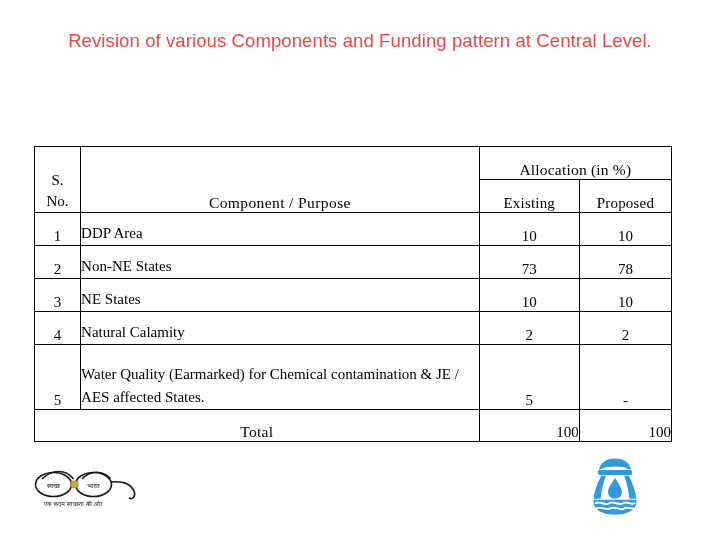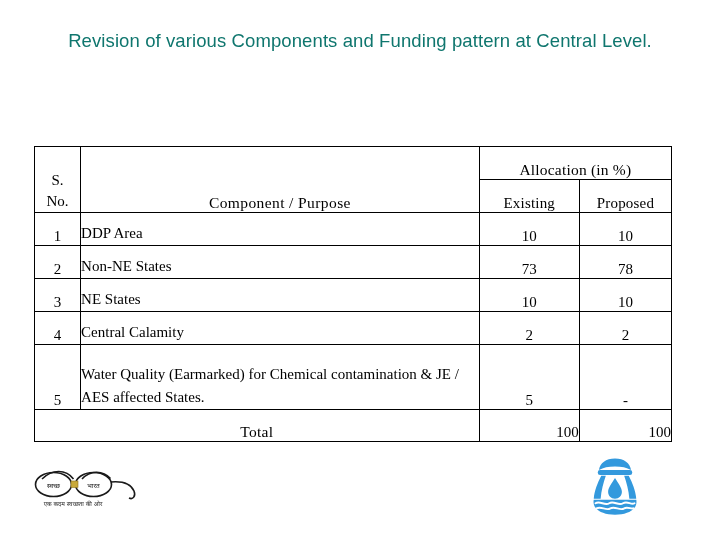--- a/index.html
+++ b/index.html
@@ -18,21 +18,21 @@
   
   #slide-title {
     position: absolute;
     left: 30px;
     top: 28px;
     width: 660px;
     text-align: center;
     font-family: "Liberation Sans", "DejaVu Sans", sans-serif;
     font-size: 18.5px;
     line-height: 25px;
-    color: #0f766e;
+    color: #ef4444;
     letter-spacing: 0.1px;
   }
 
   
   #alloc-table-wrap {
     position: absolute;
     left: 34px;
     top: 146px;
     width: 638px;
   }
@@ -188,21 +188,21 @@
         <td class="b-num">78</td>
       </tr>
       <tr>
         <td class="b-sno">3</td>
         <td class="b-comp">NE States</td>
         <td class="b-num">10</td>
         <td class="b-num">10</td>
       </tr>
       <tr>
         <td class="b-sno">4</td>
-        <td class="b-comp">Central Calamity</td>
+        <td class="b-comp">Natural Calamity</td>
         <td class="b-num">2</td>
         <td class="b-num">2</td>
       </tr>
       <tr class="tall">
         <td class="b-sno">5</td>
         <td class="b-comp">Water Quality (Earmarked) for Chemical contamination &amp; JE / AES affected States.</td>
         <td class="b-num">5</td>
         <td class="b-num">-</td>
       </tr>
       <tr>

